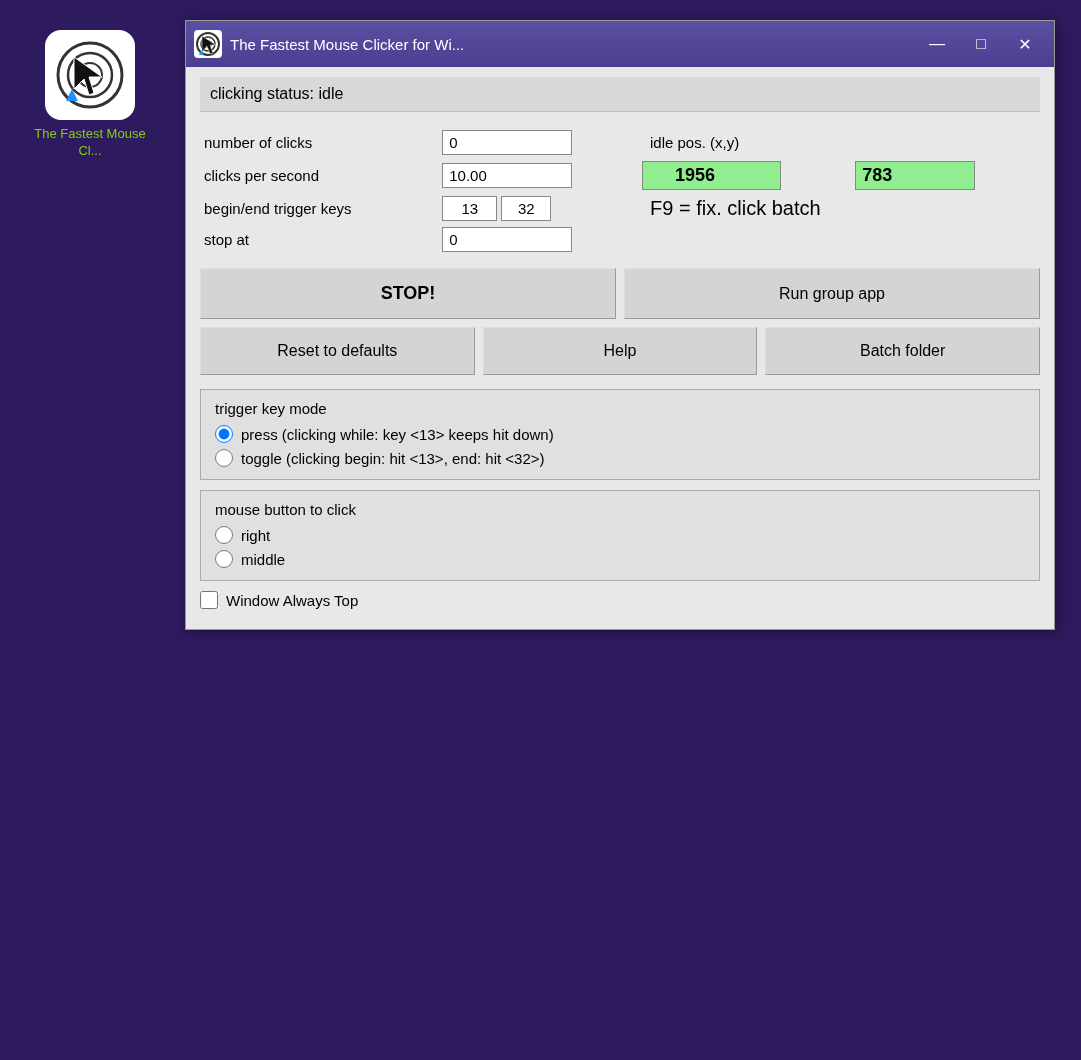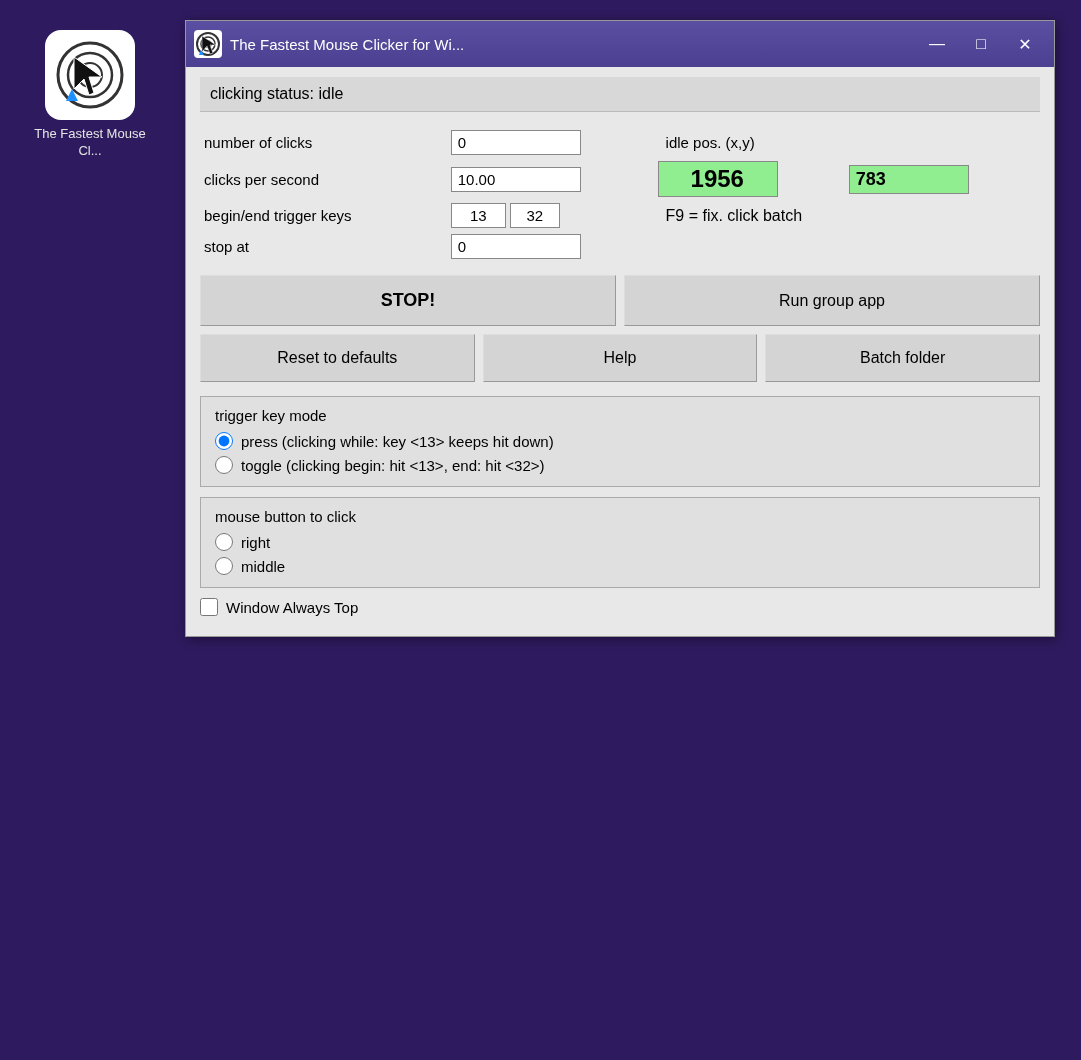--- a/index.html
+++ b/index.html
@@ -33,21 +33,21 @@
       background: white;
       border-radius: 16px;
       display: flex;
       align-items: center;
       justify-content: center;
       position: relative;
       overflow: hidden;
     }
 
     .desktop-icon-label {
-      color: #e5e5e5;
+      color: #84cc16;
       font-size: 13px;
       text-align: center;
       margin-top: 6px;
       line-height: 1.3;
     }
 
     
     .app-window {
       position: absolute;
       top: 20px;
@@ -277,35 +277,35 @@
           <tr>
         <td style="white-space:nowrap; padding-right:8px;">number of clicks</td>
         <td><input class="form-input" type="text" style="width: 130px;" value="0"></td>
         <td style="white-space:nowrap; padding-left:8px;">idle pos. (x,y)</td>
         <td></td>
       </tr>
       <tr>
         <td style="white-space:nowrap; padding-right:8px;">clicks per second</td>
         <td><input class="form-input" type="text" style="width: 130px;" value="10.00"></td>
         <td>
-          <input class="form-input-green" type="text" style="width: 120px; font-size: 24px; font-weight: bold; background: rgb(144, 238, 144); padding-left: 32px;" value="1956">
+          <input class="form-input-green" type="text" style="width: 139px; font-size: 18px; font-weight: bold; background: rgb(144, 238, 144); padding-left: 32px;" value="1956">
         </td>
         <td>
           <input class="form-input-green" type="text" style="width: 120px; font-size: 18px; font-weight: bold; background: rgb(144, 238, 144);" value="783">
         </td>
       </tr>
       <tr>
         <td style="white-space:nowrap; padding-right:8px;">begin/end trigger keys</td>
         <td>
           <div style="display:flex; gap:4px;">
             <input class="trigger-key-input" type="text" style="width: 55px; text-align: center; border: 1px solid rgb(136, 136, 136); padding: 3px 4px; font-size: 15px;" value="13">
             <input class="trigger-key-input" type="text" style="width: 50px; text-align: center; border: 1px solid rgb(136, 136, 136); padding: 3px 4px; font-size: 15px;" value="32">
           </div>
         </td>
-        <td colspan="2" style="padding-left:8px; font-size:16px;">F9 = fix. click batch</td>
+        <td colspan="2" style="padding-left:8px; font-size:20px;">F9 = fix. click batch</td>
       </tr>
       <tr>
         <td style="white-space:nowrap; padding-right:8px;margin-left:16px;">stop at</td>
         <td><input class="form-input" type="text" style="width: 130px;" value="0"></td>
         <td></td>
             <td></td>
       </tr>
     </tbody>
       </table>
 

